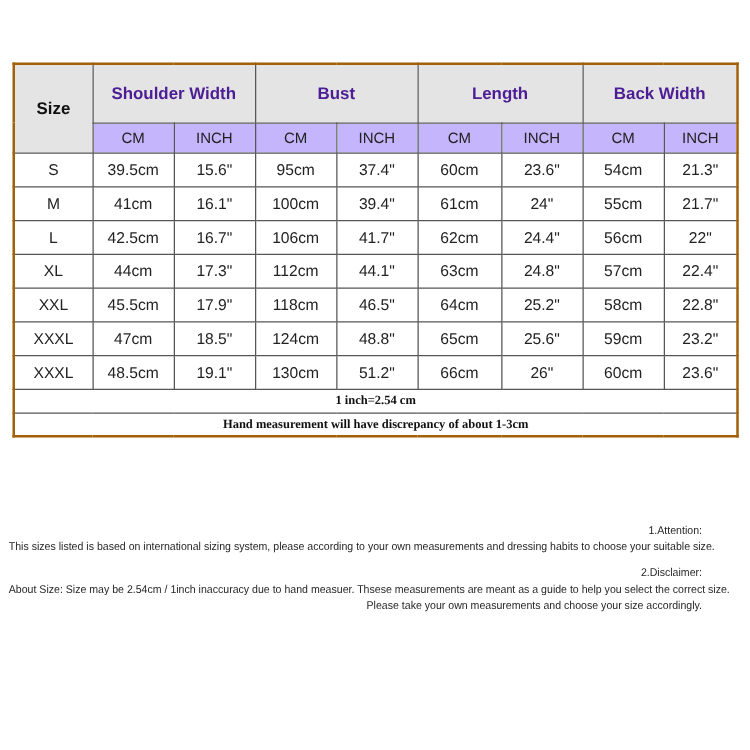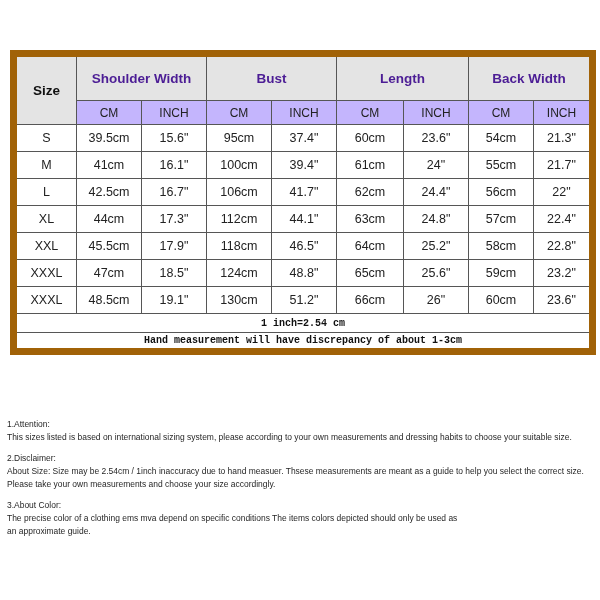--- a/index.html
+++ b/index.html
@@ -5,21 +5,21 @@
   * { margin: 0; padding: 0; box-sizing: border-box; }
   html, body { width: 600px; height: 600px; background: #ffffff; overflow: hidden; }
   body { font-family: "Liberation Sans", sans-serif; color: #1c1c1c; position: relative; }
 
   .chart-wrap { position: absolute; top: 50px; left: 10px; width: 579px; }
 
   table.size-chart {
     width: 579px;
     border-collapse: collapse;
     table-layout: fixed;
-    border: 7px solid #a16207;
+    border: 2px solid #a16207;
   }
   table.size-chart th, table.size-chart td {
     border: 1px solid #565656;
     text-align: center;
     vertical-align: middle;
     overflow: hidden;
     white-space: nowrap;
   }
   th.group-head {
     background: #e4e4e4;
@@ -43,29 +43,29 @@
   }
   td.size-cell, td.val-cell {
     background: #ffffff;
     font-size: 12.5px;
     font-weight: normal;
     height: 27px;
     color: #222;
   }
   td.foot-cell {
     background: #ffffff;
-    font-family: Liberation Mono, monospace;
+    font-family: Liberation Serif, serif;
     font-weight: bold;
     font-size: 10px;
     height: 19px;
     color: #111;
   }
 
   .notes { position: absolute; top: 418px; left: 7px; width: 590px; }
-  .note-block { margin-bottom: 8px; }
+  .note-block { margin-bottom: 8px; text-align: right; }
   .note-line {
     font-size: 9px;
     line-height: 13px;
     white-space: nowrap;
     transform: scaleX(0.94);
     transform-origin: 0 50%;
     color: #262626;
   }
 </style>
 </head>
@@ -194,18 +194,13 @@
 <div class="notes">
   <div class="note-block">
     <div class="note-line">1.Attention:</div>
     <div class="note-line">This sizes listed is based on international sizing system, please according to your own measurements and dressing habits to choose your suitable size.</div>
   </div>
   <div class="note-block">
     <div class="note-line">2.Disclaimer:</div>
     <div class="note-line">About Size: Size may be 2.54cm / 1inch inaccuracy due to hand measuer. Thsese measurements are meant as a guide to help you select the correct size.</div>
     <div class="note-line">Please take your own measurements and choose your size accordingly.</div>
   </div>
-  <div class="note-block">
-    <div class="note-line">3.About Color:</div>
-    <div class="note-line">The precise color of a clothing ems mva depend on specific conditions The items colors depicted should only be used as</div>
-    <div class="note-line">an approximate guide.</div>
-  </div>
 </div>
 
 </body></html>

